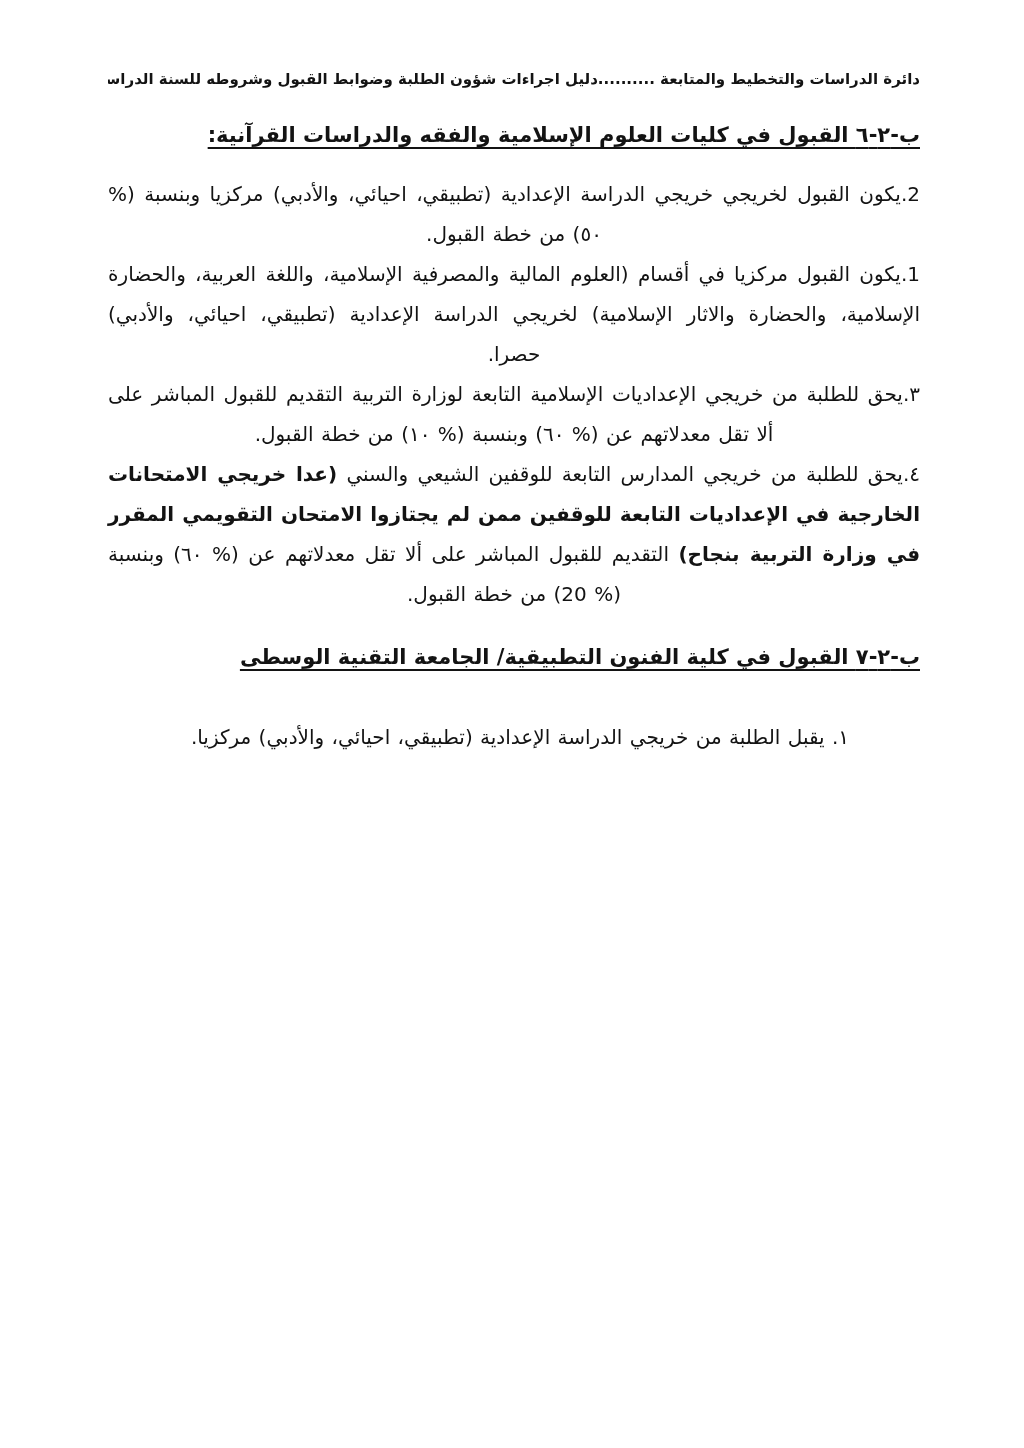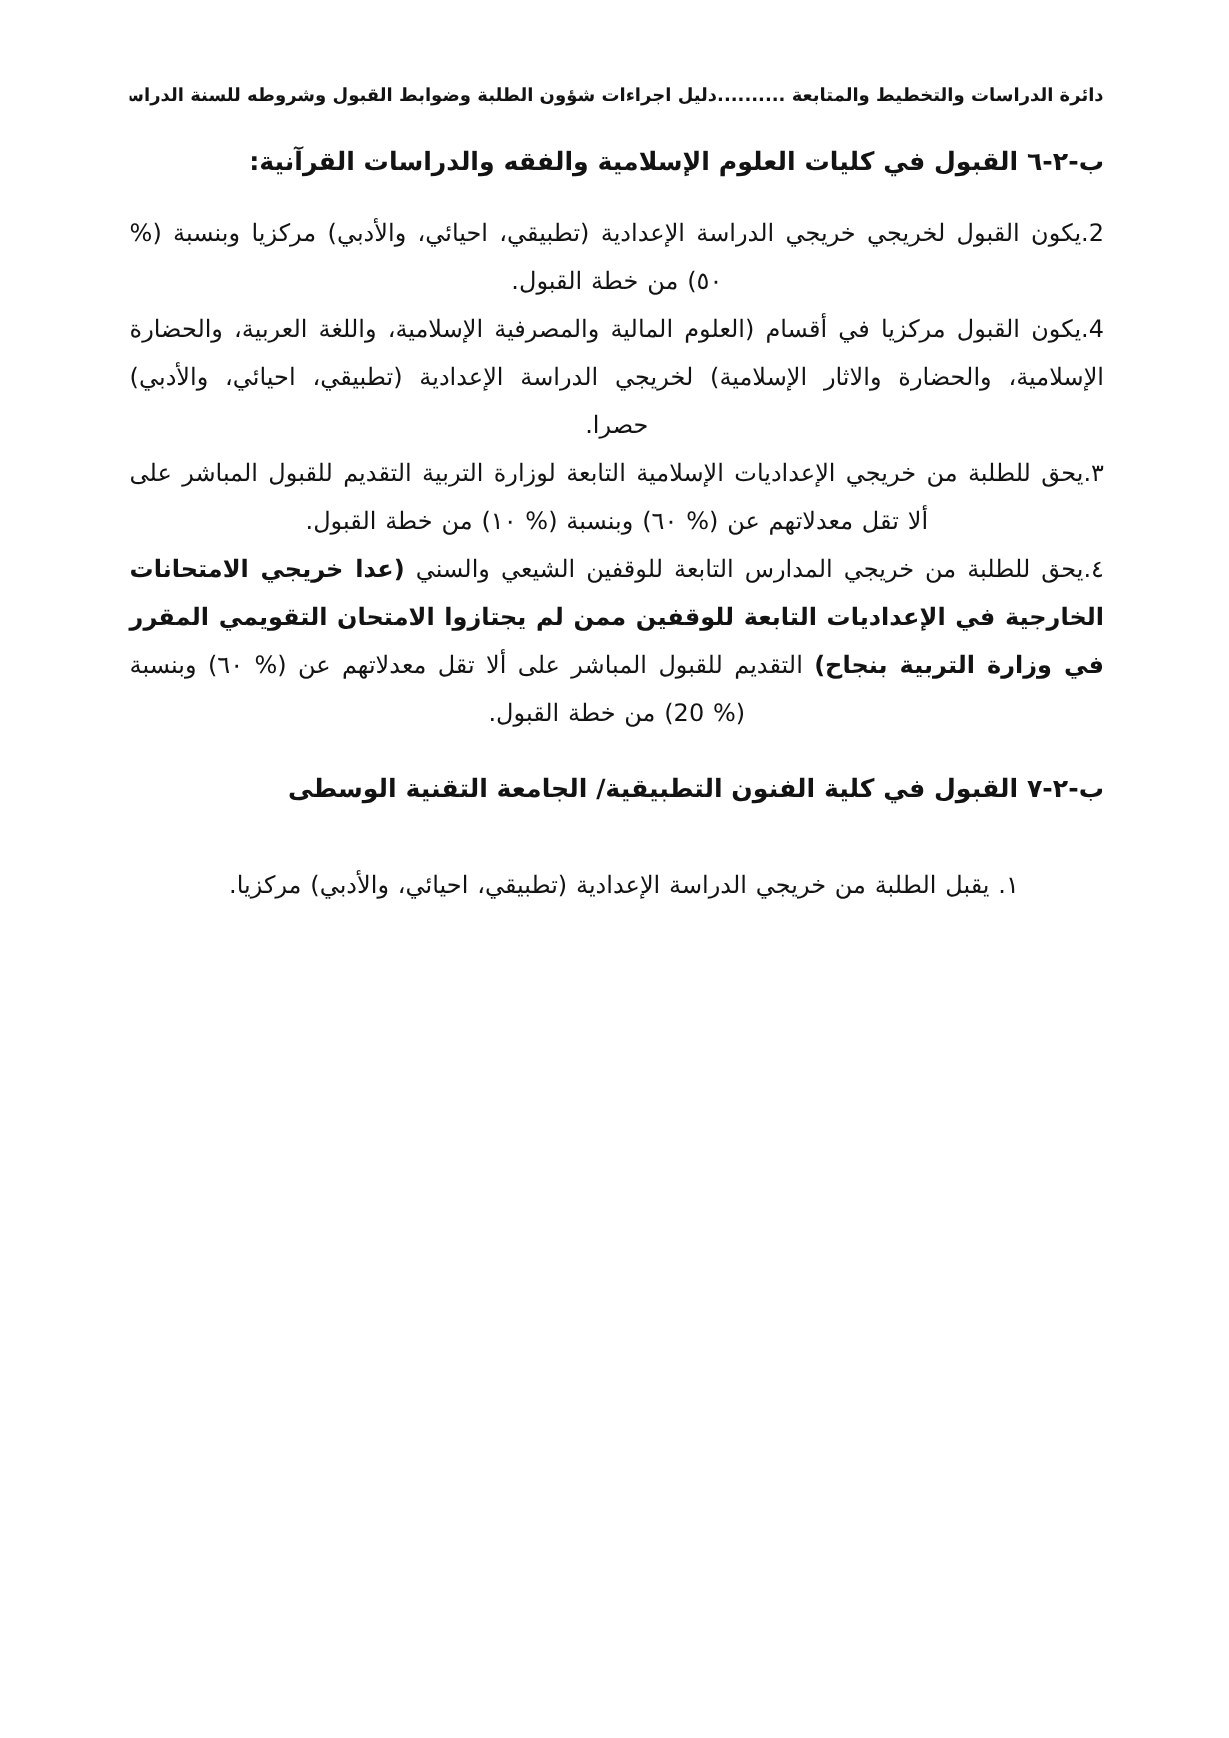--- a/index.html
+++ b/index.html
@@ -28,20 +28,21 @@
     white-space: nowrap;
     text-align: right;
     letter-spacing: 0.2px;
     line-height: 26px;
     margin: 0 0 28px 0;
     overflow: hidden;
   }
   .section-heading {
     font-size: 21px;
     font-weight: bold;
+    text-decoration: underline;
     text-decoration-thickness: 2px;
     text-underline-offset: 5px;
     text-align: right;
     margin: 0 0 24px 0;
     line-height: 30px;
   }
   .section-heading.second {
     margin-top: 28px;
     margin-bottom: 42px;
   }
@@ -69,21 +70,21 @@
 <body>
 
 <div class="page">
 
   <p class="doc-header">دائرة الدراسات والتخطيط والمتابعة ..........دليل اجراءات شؤون الطلبة وضوابط القبول وشروطه للسنة الدراسية ٢٠٢١/٢٠٢٠</p>
 
   <h2 class="section-heading">ب-٢-٦ القبول في كليات العلوم الإسلامية والفقه والدراسات القرآنية:</h2>
 
   <div class="items-6">
     <p>2.يكون القبول لخريجي خريجي الدراسة الإعدادية (تطبيقي، احيائي، والأدبي) مركزيا وبنسبة (% ٥٠) من خطة القبول.</p>
-    <p>4.يكون القبول مركزيا في أقسام (العلوم المالية والمصرفية الإسلامية، واللغة العربية، والحضارة الإسلامية، والحضارة والاثار الإسلامية) لخريجي الدراسة الإعدادية (تطبيقي، احيائي، والأدبي) حصرا.</p>
+    <p>1.يكون القبول مركزيا في أقسام (العلوم المالية والمصرفية الإسلامية، واللغة العربية، والحضارة الإسلامية، والحضارة والاثار الإسلامية) لخريجي الدراسة الإعدادية (تطبيقي، احيائي، والأدبي) حصرا.</p>
     <p>٣.يحق للطلبة من خريجي الإعداديات الإسلامية التابعة لوزارة التربية التقديم للقبول المباشر على ألا تقل معدلاتهم عن (% ٦٠) وبنسبة (% ١٠) من خطة القبول.</p>
     <p><span>٤.يحق للطلبة من خريجي المدارس التابعة للوقفين الشيعي والسني </span><span class="bold-seg">(عدا خريجي الامتحانات الخارجية في الإعداديات التابعة للوقفين ممن لم يجتازوا الامتحان التقويمي المقرر في وزارة التربية بنجاح)</span><span> التقديم للقبول المباشر على ألا تقل معدلاتهم عن (% ٦٠) وبنسبة (% 20) من خطة القبول.</span></p>
   </div>
 
   <h2 class="section-heading second">ب-٢-٧ القبول في كلية الفنون التطبيقية/ الجامعة التقنية الوسطى</h2>
 
   <div class="items-7">
     <p>١. يقبل الطلبة من خريجي الدراسة الإعدادية (تطبيقي، احيائي، والأدبي) مركزيا.</p>
   </div>
 

